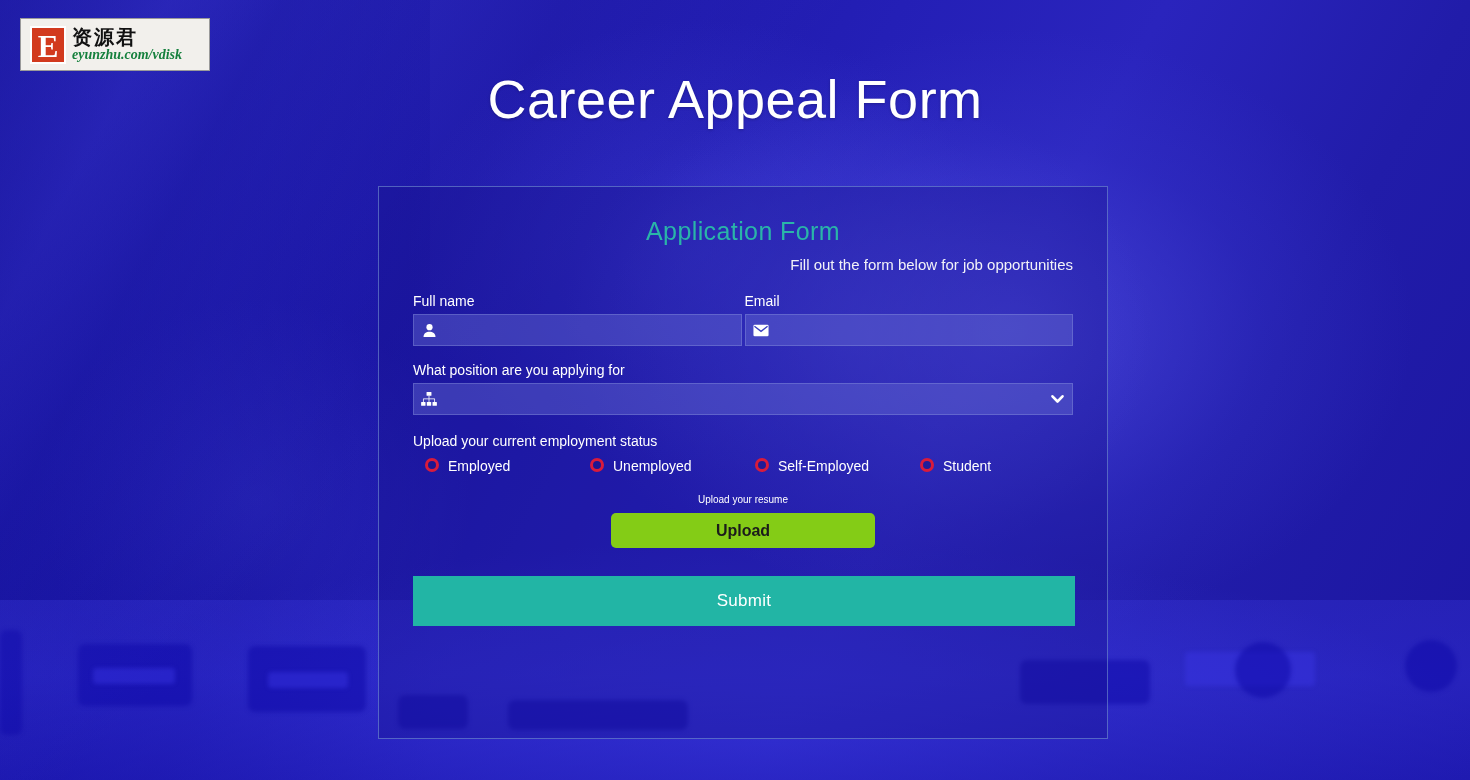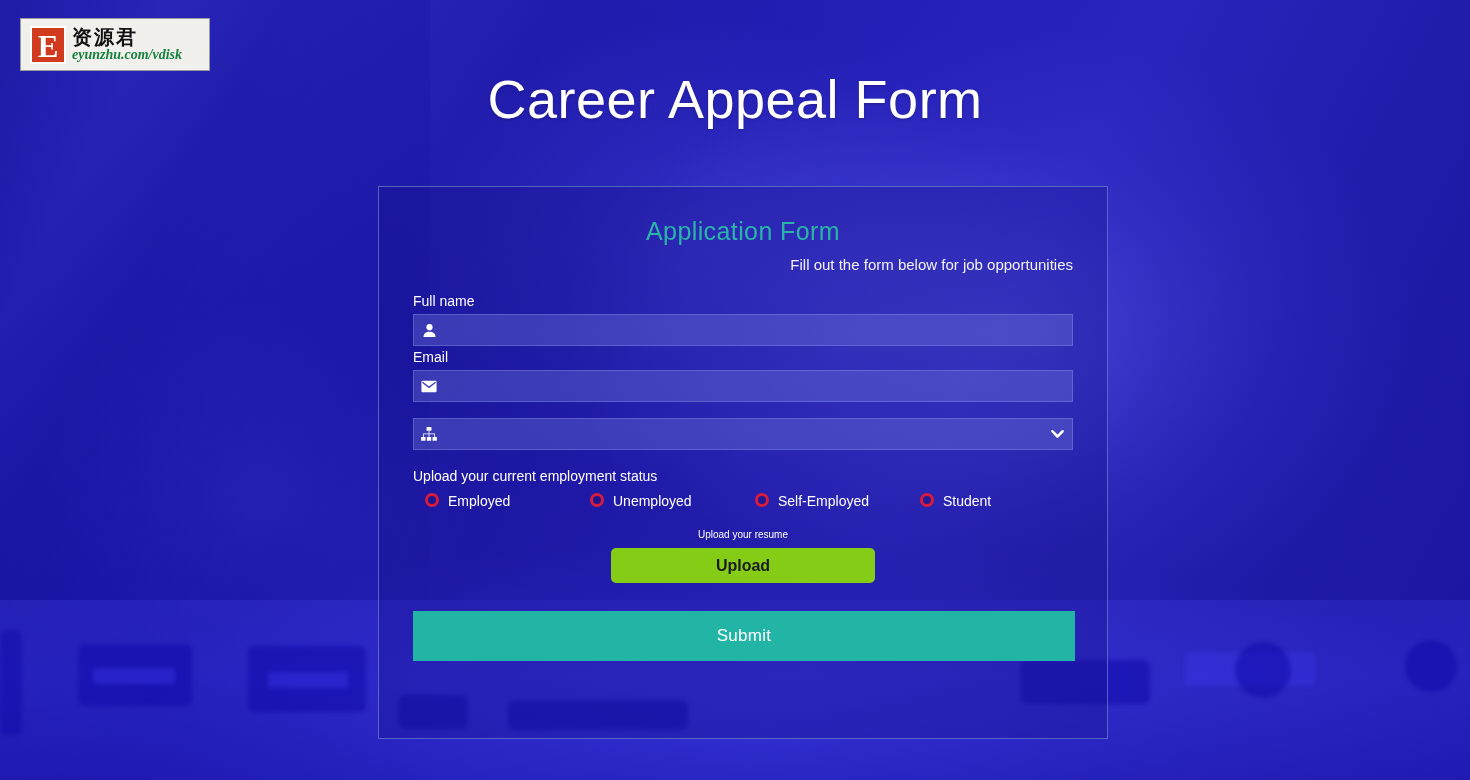--- a/index.html
+++ b/index.html
@@ -165,21 +165,20 @@
     font-size: 14px;
     color: #ffffff;
     margin-bottom: 5px;
     display: block;
   }
 
   .row-two {
     display: flex;
     gap: 3px;
     margin-bottom: 16px;
-    flex-direction: column;
   }
   .col { flex: 1 1 0; min-width: 0; }
 
   .input-wrap {
     position: relative;
     height: 32px;
     background: rgba(108,112,212,0.40);
     border: 1px solid rgba(150,160,225,0.35);
     display: flex;
     align-items: center;
@@ -375,20 +374,21 @@
             <rect x="0.5" y="0.5" width="17" height="13" rx="1.4"></rect>
             <path d="M1.6 2.2 L9 8 L16.4 2.2" stroke="#3a3ec0" stroke-width="1.5" fill="none"></path>
           </svg>
         </span>
         <input class="text-input" type="text" placeholder="" style="">
       </div>
     </div>
 
   </div>
 
+  <label class="field-label">What position are you applying for</label>
   <div class="select-wrap">
     <span class="input-icon">
       <svg width="16" height="14" viewBox="0 0 18 16" fill="#ffffff">
         <rect x="6.2" y="0" width="5.6" height="4.4" rx="0.6"></rect>
         <rect x="0" y="11.4" width="5" height="4.4" rx="0.6"></rect>
         <rect x="6.5" y="11.4" width="5" height="4.4" rx="0.6"></rect>
         <rect x="13" y="11.4" width="5" height="4.4" rx="0.6"></rect>
         <rect x="8.55" y="4.4" width="0.9" height="3.4"></rect>
         <rect x="2.5" y="7.4" width="13" height="0.9"></rect>
         <rect x="2.1" y="7.8" width="0.9" height="3.6"></rect>

